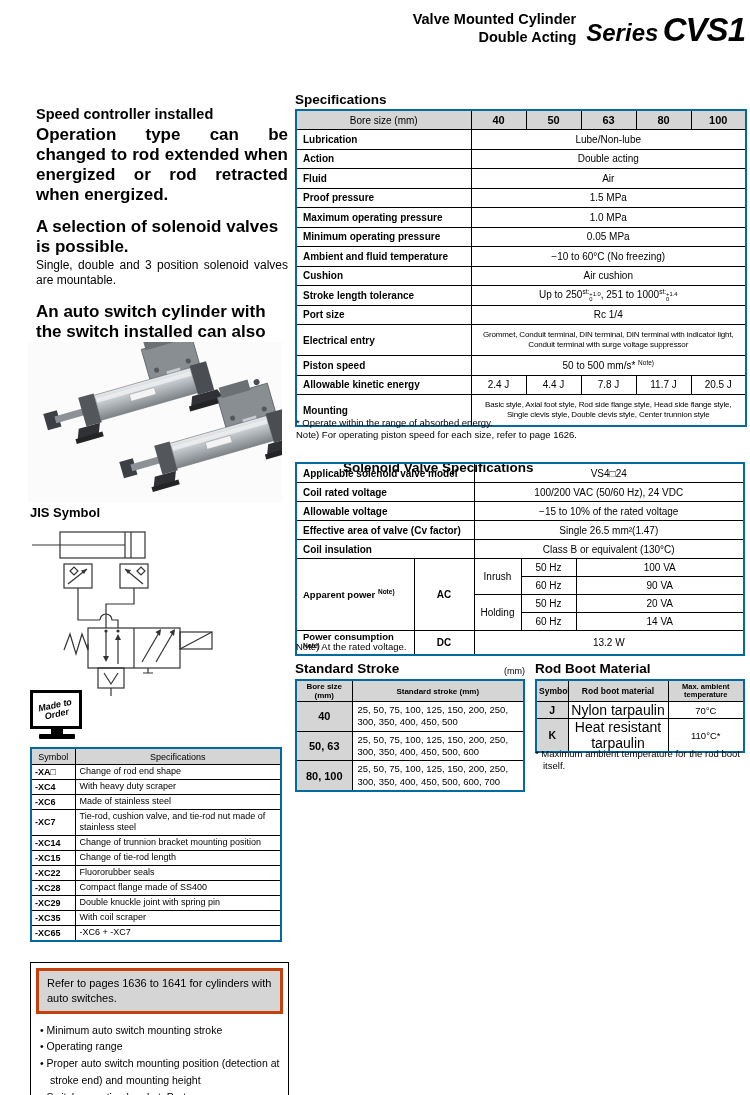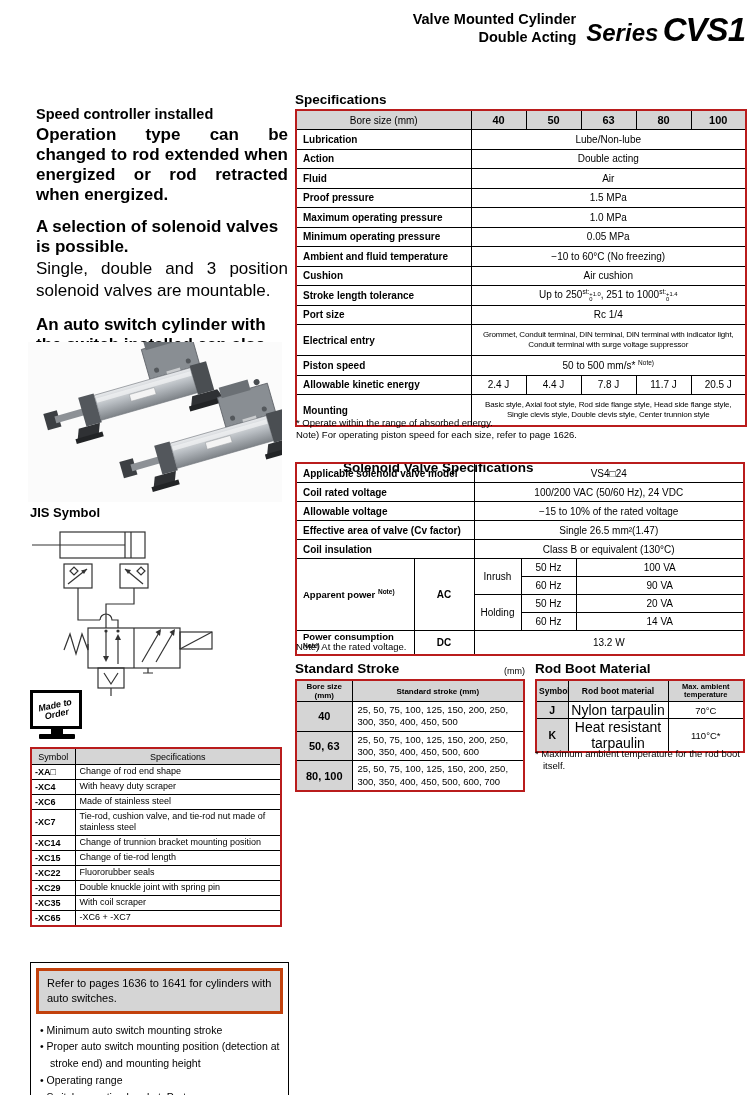--- a/index.html
+++ b/index.html
@@ -11,33 +11,33 @@
   .title-lines{text-align:right;font-weight:bold;font-size:14.5px;line-height:1.25;}
   .series{font-style:italic;font-weight:bold;white-space:nowrap;line-height:1;}
   .series .s1{font-size:24px;}
   .series .s2{font-size:33px;letter-spacing:-1px;}
 
   
   .intro{position:absolute;left:36px;top:106px;width:252px;}
   .intro .h-small{font-weight:bold;font-size:14.5px;margin:0 0 3px 0;}
   .intro .h-big{font-weight:bold;font-size:17px;line-height:1.18;text-align:justify;margin:0 0 12px 0;}
   .intro .h-big2{font-weight:bold;font-size:17px;line-height:1.18;margin:0;}
-  .intro .sub{font-size:17px;line-height:1.25;text-align:justify;margin:1px 0 14px 0;}
+  .intro .sub{font-size:12px;line-height:1.25;text-align:justify;margin:1px 0 14px 0;}
 
   
   .photo{position:absolute;left:28px;top:342px;width:254px;height:160px;background:#fbfbfb;}
 
   
   .jis-label{position:absolute;left:30px;top:505px;font-weight:bold;font-size:13px;}
   .jis-svg{position:absolute;left:30px;top:524px;}
 
   
   table{border-collapse:collapse;table-layout:fixed;}
   td,th{border:1px solid #000;overflow:hidden;}
-  .tbl{border:2px solid #b91c1c;}
+  .tbl{border:2px solid #0369a1;}
   .gray{background:#d5d5d5;}
 
   
   .sec-title{position:absolute;font-weight:bold;font-size:13.5px;}
   .spec-table{position:absolute;left:295px;top:109px;width:450px;font-size:10px;}
   .spec-table td{height:18.5px;padding:0 4px;text-align:center;}
   .spec-table td.lbl{text-align:left;font-weight:bold;padding-left:6px;}
   .spec-table tr.hdr td{height:18px;font-size:11px;}
   .spec-table tr.hdr td.lbl2{font-weight:normal;text-align:center;font-size:10px;}
   .spec-table tr.hdr td.bore{font-weight:bold;}
@@ -251,20 +251,24 @@
           <td class="sym">-XC15</td>
           <td class="spec">Change of tie-rod length</td>
         </tr>
 
         <tr>
           <td class="sym">-XC22</td>
           <td class="spec">Fluororubber seals</td>
         </tr>
 
 
+        <tr>
+          <td class="sym">-XC28</td>
+          <td class="spec">Compact flange made of SS400</td>
+        </tr>
 
         <tr>
           <td class="sym">-XC29</td>
           <td class="spec">Double knuckle joint with spring pin</td>
         </tr>
 
         <tr>
           <td class="sym">-XC35</td>
           <td class="spec">With coil scraper</td>
         </tr>
@@ -275,23 +279,23 @@
         </tr>
       </tbody>
   </table>
 
   <div class="asw-box">
     <div class="asw-head">Refer to pages 1636 to 1641 for cylinders with auto switches.</div>
     <div class="asw-bullets">
 
         <div class="asw-bullet">Minimum auto switch mounting stroke</div>
 
+        <div class="asw-bullet">Operating range</div>
+
         <div class="asw-bullet">Proper auto switch mounting position (detection at stroke end) and mounting height</div>
-
-        <div class="asw-bullet">Operating range</div>
 
         <div class="asw-bullet">Switch mounting bracket: Part no.</div>
       </div>
   </div>
 
   <div class="sec-title" style="left:295px;top:92px;">Specifications</div>
   <table class="tbl spec-table">
     <colgroup>
       <col style="width:175px">
         <col style="width:55px">

